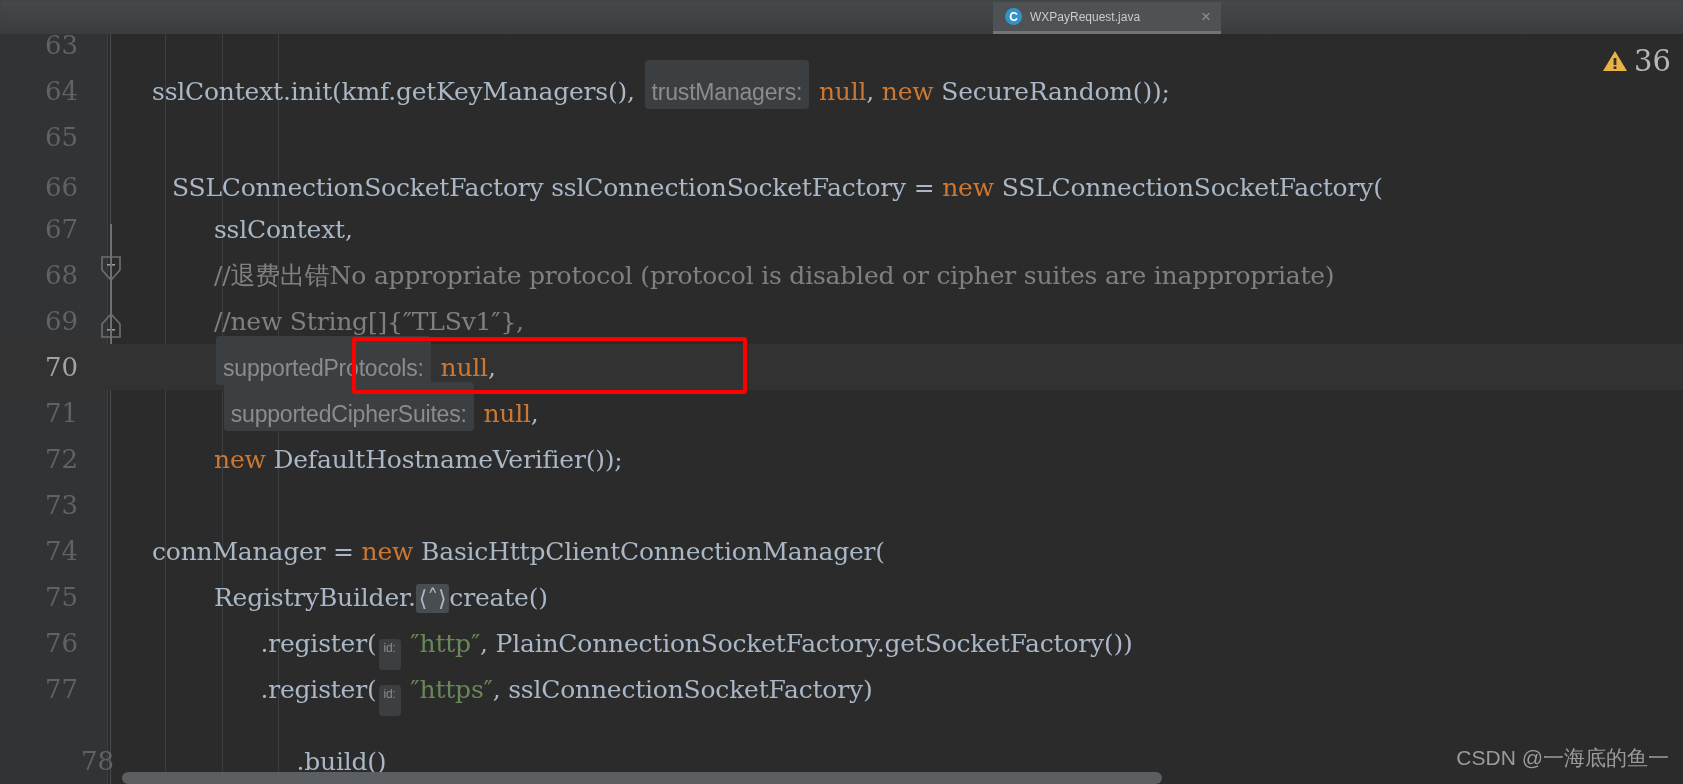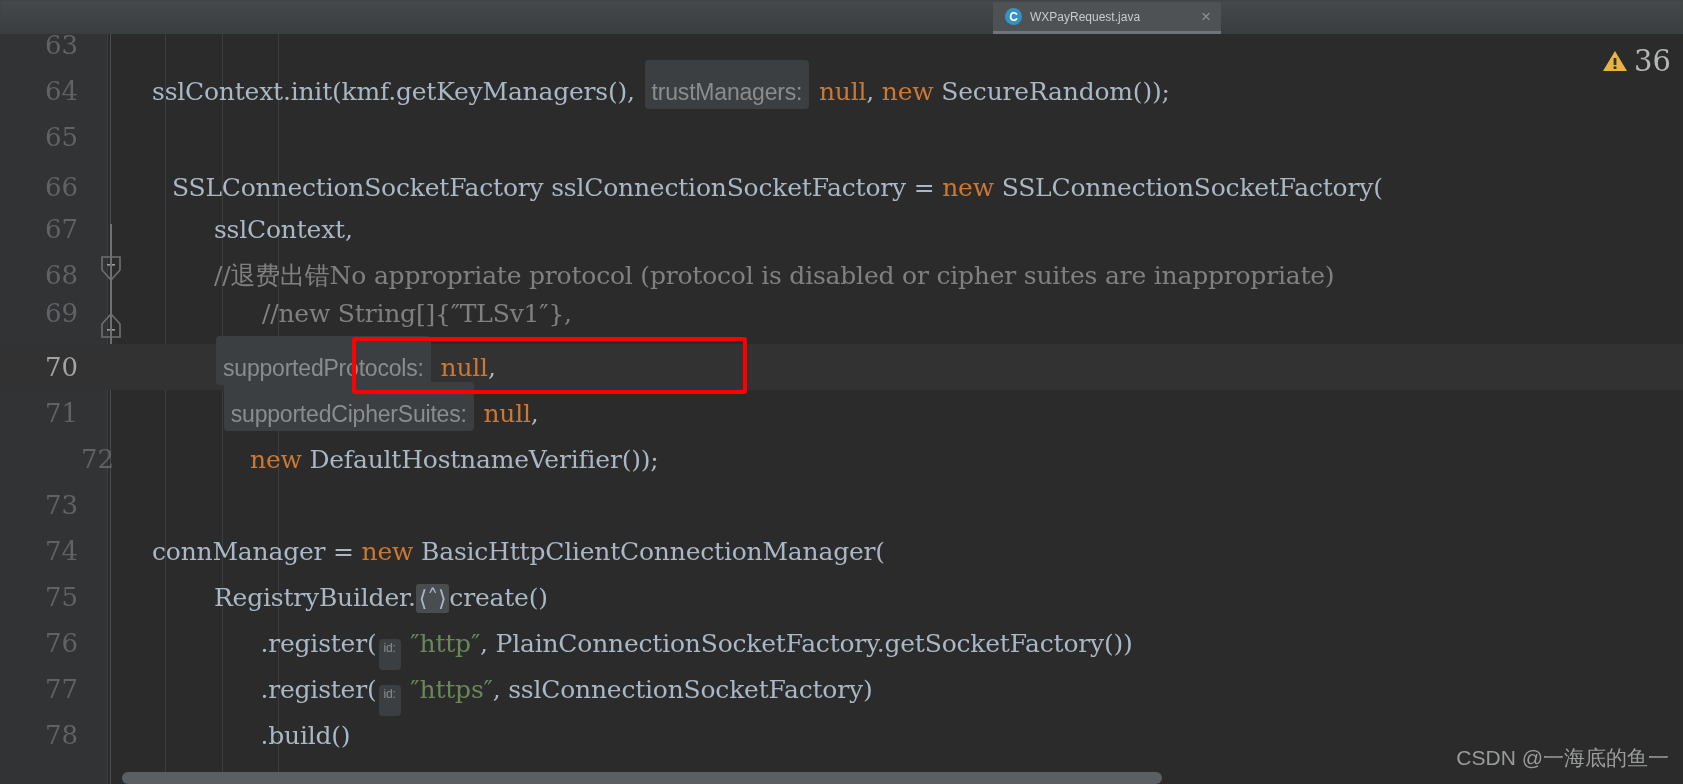--- a/index.html
+++ b/index.html
@@ -213,30 +213,30 @@
       </svg>
     </div>
 
     <div class="lines">
         <div class="line" style="top: -12px;"><div class="lno">63</div></div>
         <div class="line" style="top: 34px;"><div class="lno">64</div><div class="code"><span class="ident">sslContext.init(kmf.getKeyManagers(), </span><span class="hint">trustManagers:</span><span class="ident"> </span><span class="kw">null</span><span class="ident">, </span><span class="kw">new</span><span class="ident"> SecureRandom());</span></div></div>
         <div class="line" style="top: 80px;"><div class="lno">65</div><div class="code"></div></div>
         <div class="line" style="top: 130px; gap: 20px;"><div class="lno">66</div><div class="code"><span class="ident">SSLConnectionSocketFactory sslConnectionSocketFactory = </span><span class="kw">new</span><span class="ident"> SSLConnectionSocketFactory(</span></div></div>
         <div class="line" style="top: 172px;"><div class="lno">67</div><div class="code"><span class="ident">        sslContext,</span></div></div>
         <div class="line" style="top: 218px;"><div class="lno">68</div><div class="code"><span class="cmt">        //退费出错No appropriate protocol (protocol is disabled or cipher suites are inappropriate)</span></div></div>
-        <div class="line" style="top: 256px; gap: 48px;"><div class="lno">69</div><div class="code"><span class="cmt">        //new String[]{″TLSv1″},</span></div></div>
+        <div class="line" style="top: 264px;"><div class="lno">69</div><div class="code"><span class="cmt">        //new String[]{″TLSv1″},</span></div></div>
         <div class="line current" style="top: 310px;"><div class="lno active">70</div><div class="code"><span class="ident">        </span><span class="hint">supportedProtocols:</span><span class="ident"> </span><span class="kw">null</span><span class="ident">,</span></div></div>
         <div class="line" style="top: 356px;"><div class="lno">71</div><div class="code"><span class="ident">         </span><span class="hint">supportedCipherSuites:</span><span class="ident"> </span><span class="kw">null</span><span class="ident">,</span></div></div>
-        <div class="line" style="top: 402px; padding-left: 36px;"><div class="lno">72</div><div class="code"><span class="ident">        </span><span class="kw">new</span><span class="ident"> DefaultHostnameVerifier());</span></div></div>
+        <div class="line" style="top: 402px;"><div class="lno">72</div><div class="code"><span class="ident">        </span><span class="kw">new</span><span class="ident"> DefaultHostnameVerifier());</span></div></div>
         <div class="line" style="top: 448px;"><div class="lno">73</div><div class="code"></div></div>
         <div class="line" style="top: 494px;"><div class="lno">74</div><div class="code"><span class="ident">connManager = </span><span class="kw">new</span><span class="ident"> BasicHttpClientConnectionManager(</span></div></div>
         <div class="line" style="top: 540px;"><div class="lno">75</div><div class="code"><span class="ident">        RegistryBuilder.</span><span class="foldchip">⟨˄⟩</span><span class="ident">create()</span></div></div>
         <div class="line" style="top: 586px;"><div class="lno">76</div><div class="code"><span class="ident">              .register(</span><span class="hint sm">id:</span><span class="ident"> </span><span class="str">″http″</span><span class="ident">, PlainConnectionSocketFactory.getSocketFactory())</span></div></div>
         <div class="line" style="top: 632px;"><div class="lno">77</div><div class="code"><span class="ident">              .register(</span><span class="hint sm">id:</span><span class="ident"> </span><span class="str">″https″</span><span class="ident">, sslConnectionSocketFactory)</span></div></div>
-        <div class="line" style="top: 678px;"><div class="lno">78</div><div class="code"><span class="ident">              .build()</span></div></div>
+        <div class="line" style="top: 704px; padding-left: 36px;"><div class="lno">78</div><div class="code"><span class="ident">              .build()</span></div></div>
       </div>
 
     <div class="redbox" style="left:352px; top:303px; width:395px; height:57px;"></div>
 
     <div class="hscroll"></div>
   </div>
 
   <div class="watermark">CSDN @一海底的鱼一</div>
 </div>
 

